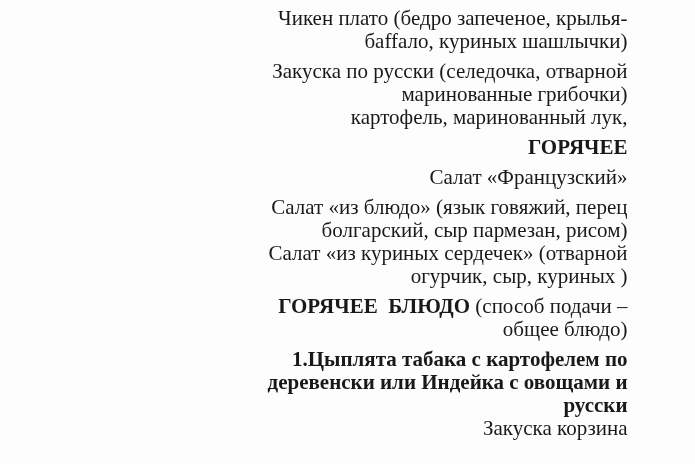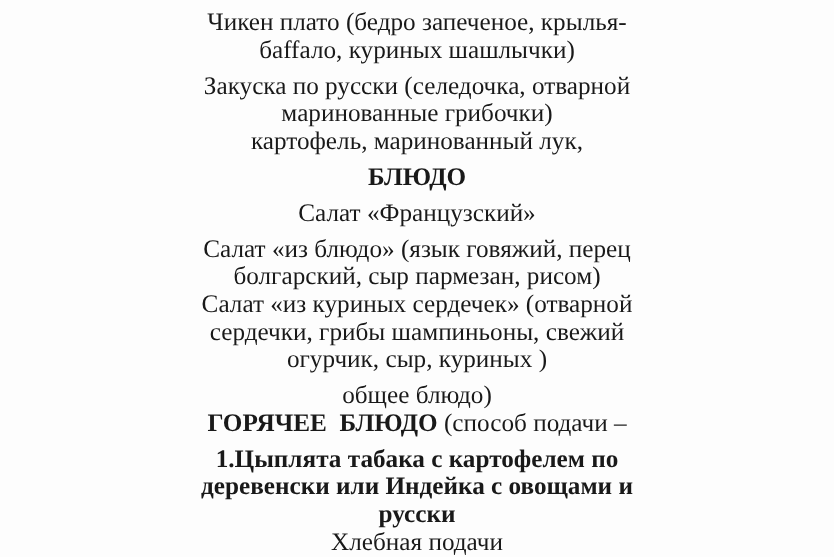--- a/index.html
+++ b/index.html
@@ -25,20 +25,21 @@
     font-size: 21px;
     line-height: 23px;
     max-width: 560px;
   }
   .para.tight {
     margin-bottom: 0;
   }
   .line {
     display: block;
     white-space: pre-wrap;
+    text-align: right;
   }
   .bold {
     font-weight: bold;
   }
   .underline {
   }
 </style>
 </head>
 <body>
 
@@ -49,46 +50,45 @@
     <span class="line">баffало, куриных шашлычки)</span>
   </p>
 
   <p class="para">
     <span class="line">Закуска по русски (селедочка, отварной</span>
     <span class="line">маринованные грибочки)</span>
     <span class="line">картофель, маринованный лук,</span>
   </p>
 
   <p class="para bold">
-    <span class="line">БЛЮДО</span>
+    <span class="line">ГОРЯЧЕЕ</span>
   </p>
 
   <p class="para">
     <span class="line">Салат «Французский»</span>
   </p>
 
   <p class="para tight">
     <span class="line">Салат «из блюдо» (язык говяжий, перец</span>
     <span class="line">болгарский, сыр пармезан, рисом)</span>
   </p>
 
   <p class="para">
     <span class="line">Салат «из куриных сердечек» (отварной</span>
-    <span class="line">сердечки, грибы шампиньоны, свежий</span>
     <span class="line">огурчик, сыр, куриных )</span>
   </p>
 
   <p class="para">
+    <span class="line"><strong class="bold">ГОРЯЧЕЕ&nbsp; БЛЮДО</strong><span> (способ подачи –</span></span>
     <span class="line">общее блюдо)</span>
-    <span class="line"><strong class="bold">ГОРЯЧЕЕ&nbsp; БЛЮДО</strong><span> (способ подачи –</span></span>
   </p>
 
   <p class="para bold underline tight">
     <span class="line">1.Цыплята табака с картофелем по</span>
     <span class="line">деревенски или Индейка с овощами и</span>
     <span class="line">русски</span>
   </p>
 
   <p class="para">
-    <span class="line">Хлебная подачи</span>
+    <span class="line">Закуска корзина</span>
   </p>
 
 </div>
 
 </body></html>

